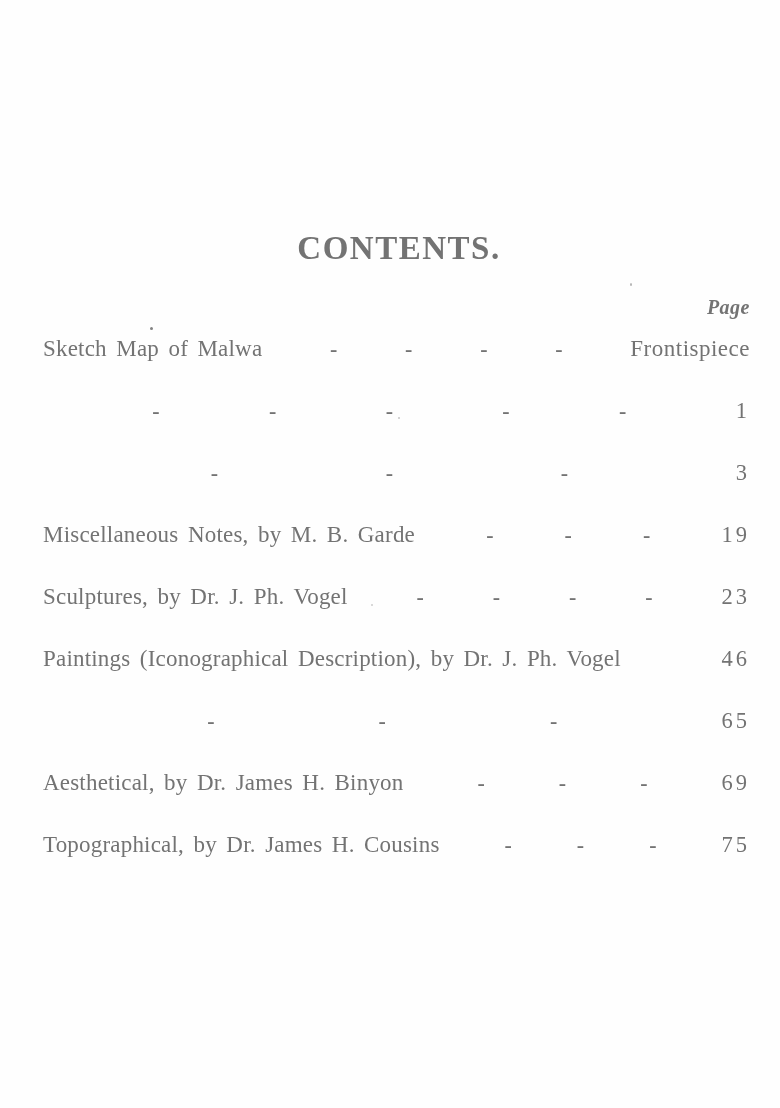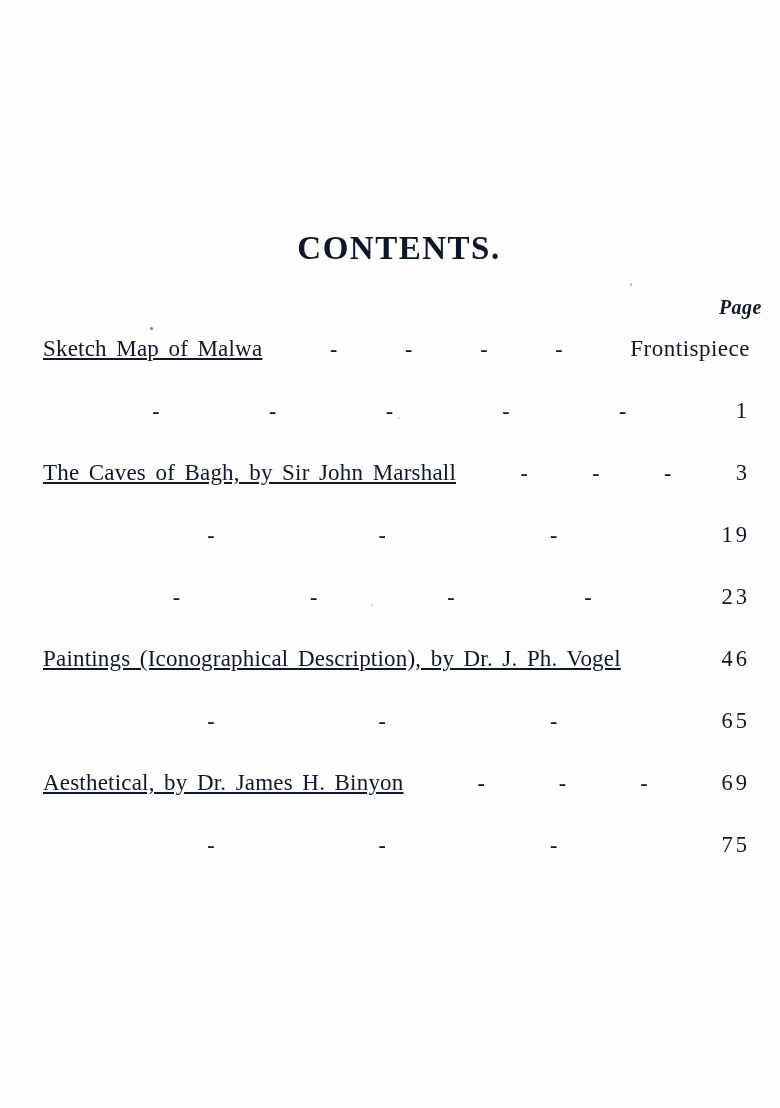--- a/index.html
+++ b/index.html
@@ -25,21 +25,21 @@
     text-align: center;
     font-size: 33px;
     font-weight: 700;
     letter-spacing: 1.5px;
     transform: translateX(9px);
     white-space: nowrap;
   }
   .page-col-header {
     position: absolute;
     top: 296px;
-    right: 18px;
+    right: 30px;
     font-size: 20px;
     font-style: italic;
     font-weight: 700;
     letter-spacing: 0.5px;
   }
   .toc-list {
     position: absolute;
     top: 336px;
     left: 43px;
     right: 30px;
@@ -48,21 +48,20 @@
     display: flex;
     align-items: baseline;
     height: 30px;
     margin-bottom: 32px;
     font-size: 23px;
   }
   .toc-label {
     white-space: nowrap;
     word-spacing: 3.5px;
     letter-spacing: 0.2px;
-    text-decoration: underline;
   }
   .dash-zone {
     flex: 1;
     display: flex;
     justify-content: space-evenly;
     align-items: baseline;
     min-width: 0;
   }
   .dash {
     font-weight: 700;
@@ -79,21 +78,21 @@
   }
   .speck {
     position: absolute;
     border-radius: 50%;
     background: rgba(30, 30, 30, 0.55);
   }
 </style>
 </head>
 <body>
 
-<div class="sheet" style="background: rgb(254, 254, 254); color: #0f172a;">
+<div class="sheet" style="background: rgb(254, 254, 254); color: #737373;">
 
   <h1 class="doc-title">CONTENTS.</h1>
 
   <div class="page-col-header">Page</div>
 
   <div class="toc-list">
     <div class="toc-row">
       <span class="toc-label">Sketch Map of Malwa</span>
       <span class="dash-zone">
           <span class="dash">-</span>
@@ -109,39 +108,40 @@
           <span class="dash">-</span>
           <span class="dash">-</span>
           <span class="dash">-</span>
           <span class="dash">-</span>
           <span class="dash">-</span>
         </span>
       <span class="toc-page num">1</span>
     </div>
 
     <div class="toc-row">
-      <span class="toc-label">The Caves of Bagh, by Sir John Marshall</span>
       <span class="dash-zone">
           <span class="dash">-</span>
           <span class="dash">-</span>
           <span class="dash">-</span>
         </span>
       <span class="toc-page num">3</span>
     </div>
 
     <div class="toc-row">
+      <span class="toc-label">Miscellaneous Notes, by M. B. Garde</span>
       <span class="dash-zone">
           <span class="dash">-</span>
           <span class="dash">-</span>
           <span class="dash">-</span>
         </span>
       <span class="toc-page num">19</span>
     </div>
 
     <div class="toc-row">
+      <span class="toc-label">Sculptures, by Dr. J. Ph. Vogel</span>
       <span class="dash-zone">
           <span class="dash">-</span>
           <span class="dash">-</span>
           <span class="dash">-</span>
           <span class="dash">-</span>
         </span>
       <span class="toc-page num">23</span>
     </div>
 
     <div class="toc-row">
@@ -163,20 +163,21 @@
       <span class="toc-label">Aesthetical, by Dr. James H. Binyon</span>
       <span class="dash-zone">
           <span class="dash">-</span>
           <span class="dash">-</span>
           <span class="dash">-</span>
         </span>
       <span class="toc-page num">69</span>
     </div>
 
     <div class="toc-row">
+      <span class="toc-label">Topographical, by Dr. James H. Cousins</span>
       <span class="dash-zone">
           <span class="dash">-</span>
           <span class="dash">-</span>
           <span class="dash">-</span>
         </span>
       <span class="toc-page num">75</span>
     </div>
   </div>
 
   <div class="speck" style="left:150px; top:327px; width:3px; height:3px;"></div>

